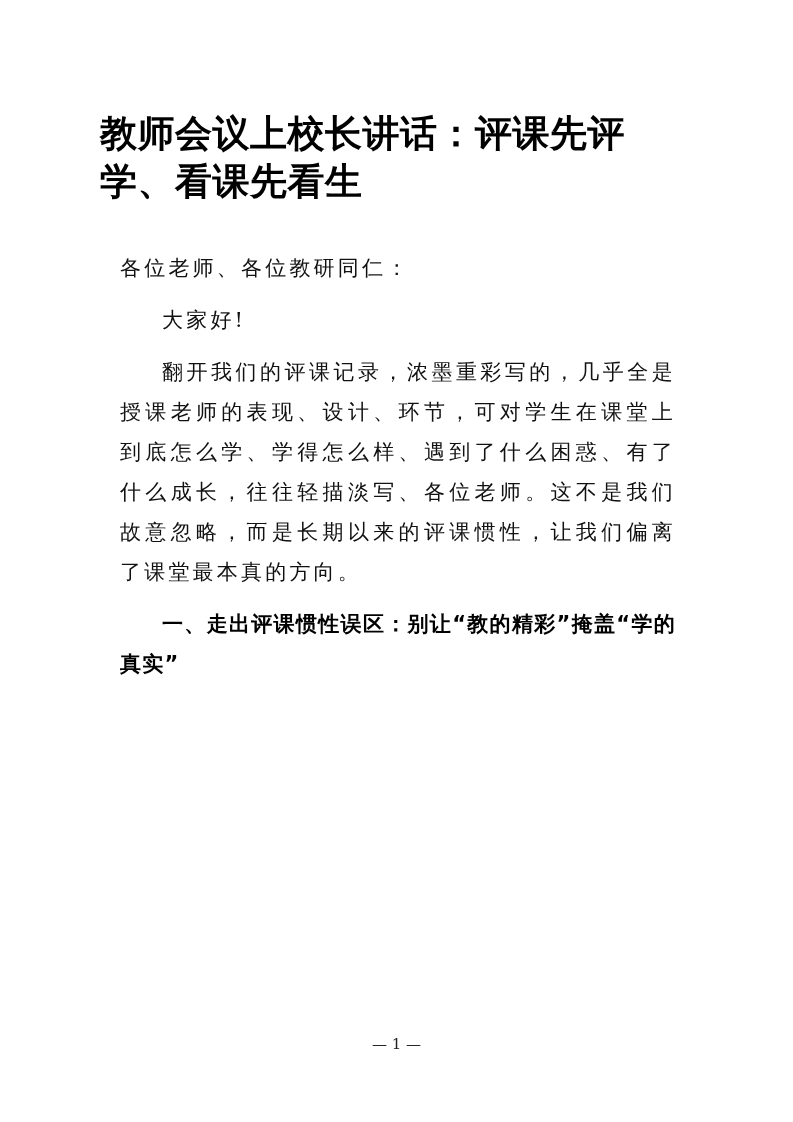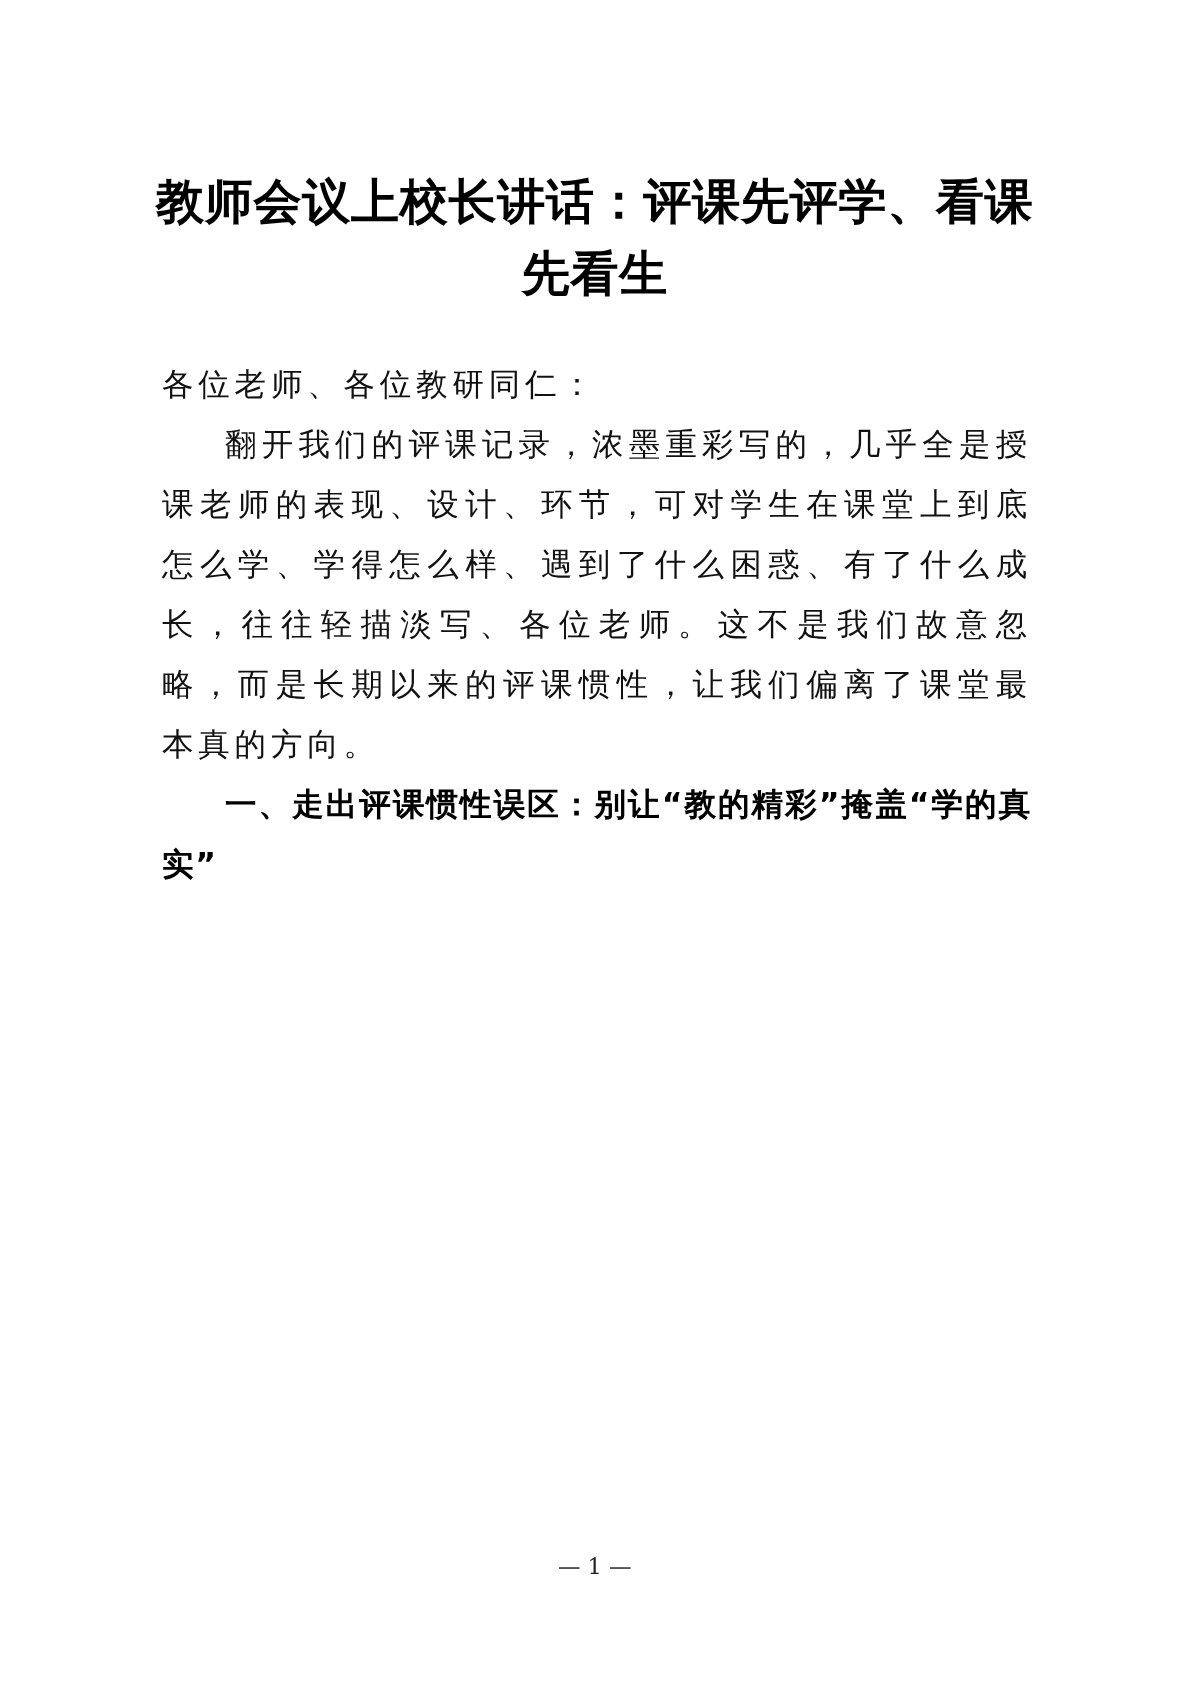--- a/index.html
+++ b/index.html
@@ -1,47 +1,47 @@
 <!DOCTYPE html>
 <html><head>
   <meta charset="utf-8">
   <style>
     html, body { margin: 0; padding: 0; background: #ffffff; }
     body { width: 793px; height: 1122px; position: relative; overflow: hidden; }
     .page { position: absolute; left: 0; top: 0; width: 793px; height: 1122px; background: #fff; }
     .title {
       position: absolute; left: 100px; top: 110px; width: 593px;
-      text-align: center;
       font-family: "DejaVu Sans", sans-serif;
-      font-weight: bold; font-size: 32px; line-height: 48px;
+      font-weight: bold; font-size: 37px; line-height: 48px;
       color: #000; margin: 0; letter-spacing: 0.5px;
     }
     .body {
       position: absolute; left: 108px; top: 236px; width: 580px;
       font-family: "DejaVu Serif", serif;
       font-size: 21px; line-height: 40px; color: #111;
       text-align: justify;
     }
-    .body p { margin: 0; letter-spacing: 3.2px; }
+    .body p { margin: 12px; letter-spacing: 3.2px; }
     .indent { text-indent: 42px; }
     .heading {
       font-family: "DejaVu Sans", sans-serif;
       font-weight: bold; color: #000; letter-spacing: 1.2px !important;
     }
     .footer {
       position: absolute; left: 0; top: 1035px; width: 793px; text-align: center;
       font-family: "DejaVu Serif", serif; font-size: 15px; color: #222;
     }
   </style>
 </head>
 <body>
 
 <div class="page">
   <h1 class="title">教师会议上校长讲话：评课先评学、看课先看生</h1>
 
   <div class="body">
     <p>各位老师、各位教研同仁：</p>
+    <p class="indent">大家好!</p>
     <p class="indent">翻开我们的评课记录，浓墨重彩写的，几乎全是授课老师的表现、设计、环节，可对学生在课堂上到底怎么学、学得怎么样、遇到了什么困惑、有了什么成长，往往轻描淡写、各位老师。这不是我们故意忽略，而是长期以来的评课惯性，让我们偏离了课堂最本真的方向。</p>
     <p class="indent heading">一、走出评课惯性误区：别让“教的精彩”掩盖“学的真实”</p>
   </div>
 
   <div class="footer">— 1 —</div>
 </div>
 
 </body></html>

